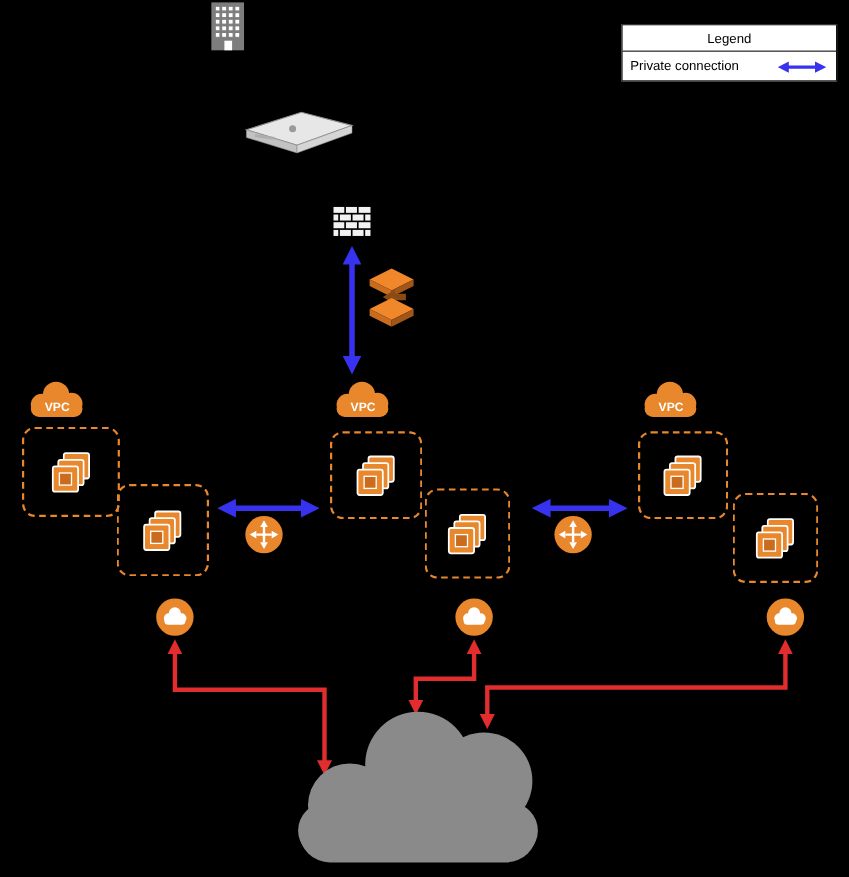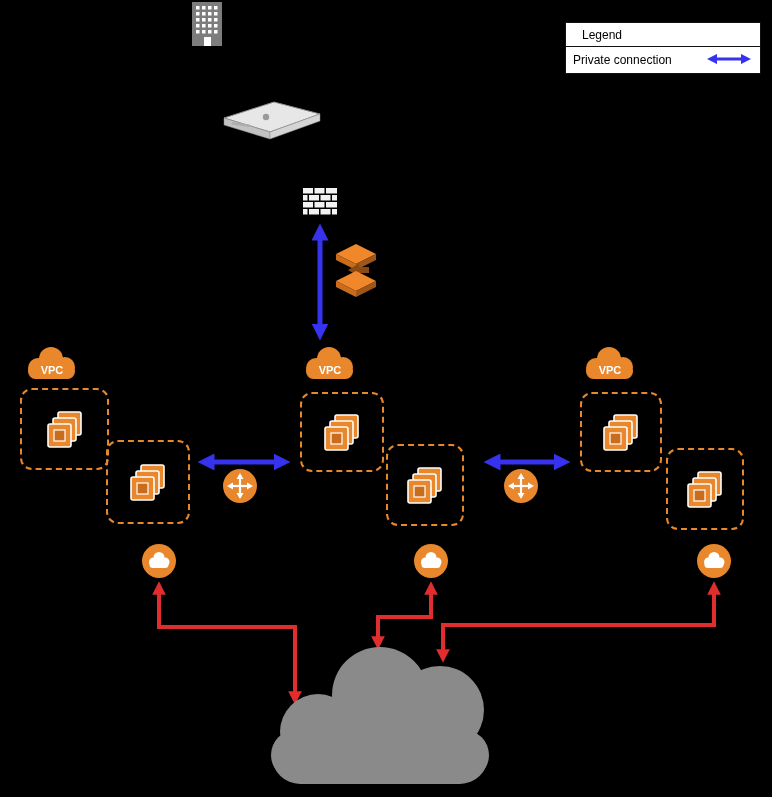--- a/index.html
+++ b/index.html
@@ -11,22 +11,22 @@
   .abs{position:absolute}
   .overlay{position:absolute;left:0;top:0;pointer-events:none}
   .subnet{
     position:absolute;border:2px dashed #E8872B;border-radius:12px;
     display:flex;align-items:center;justify-content:center;background:transparent;
   }
   .legend{
     position:absolute;left:565px;top:22px;width:194px;
     background:#fff;border:1px solid #111;color:#000;font-size:12px;
   }
-  .legend-title{padding:5px 16px 4px;border-bottom:1px solid #111}
-  .legend-row{display:flex;align-items:flex-start;justify-content:space-between;padding:6px 6px 6px 7px}
+  .legend-title{text-align:center;padding:5px 0 4px;border-bottom:1px solid #111}
+  .legend-row{display:flex;align-items:flex-end;justify-content:space-between;padding:6px 6px 6px 7px}
   svg text{font-family:"Liberation Sans",sans-serif}
 </style>
 </head>
 <body>
 
 <div>
 
   <svg class="overlay" width="772" height="797">
     <defs>
       <marker id="ab" viewBox="0 0 10 10" refX="5" refY="5" markerWidth="3.4" markerHeight="3.4" orient="auto-start-reverse">

